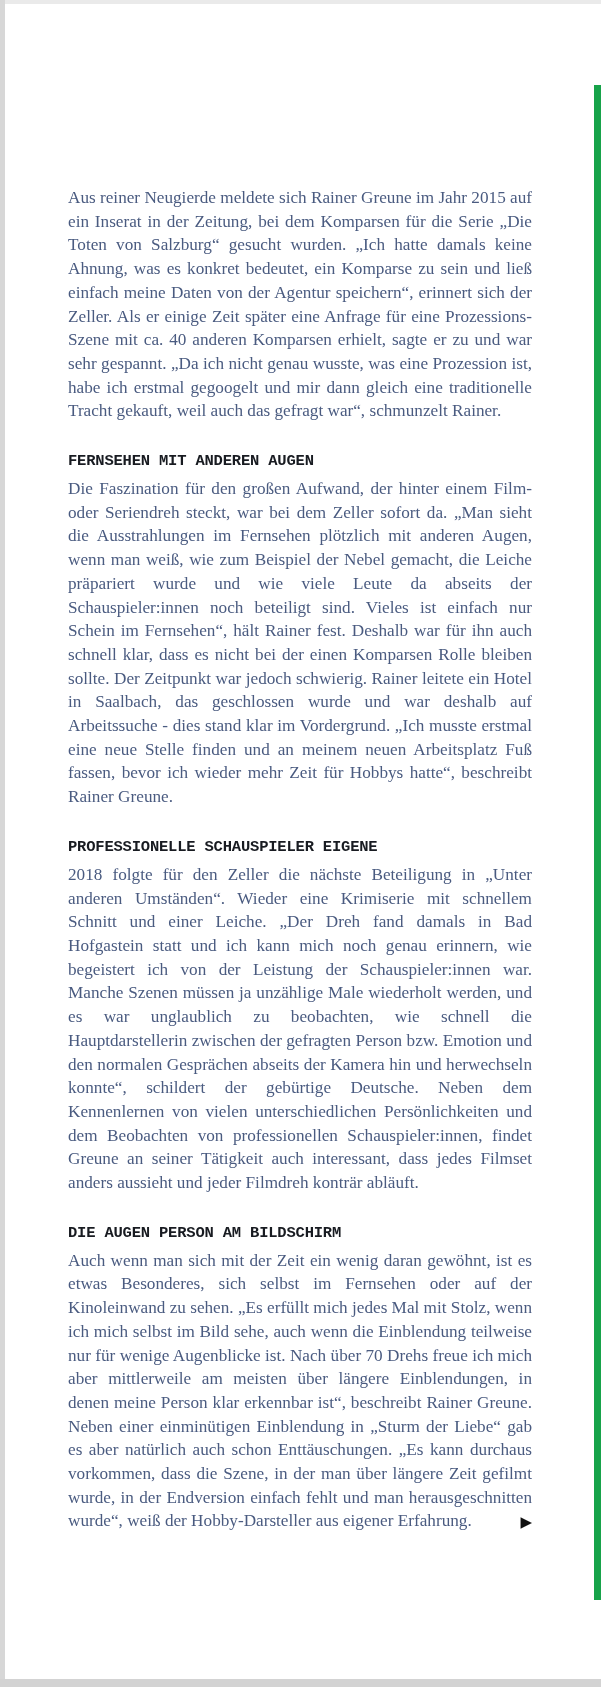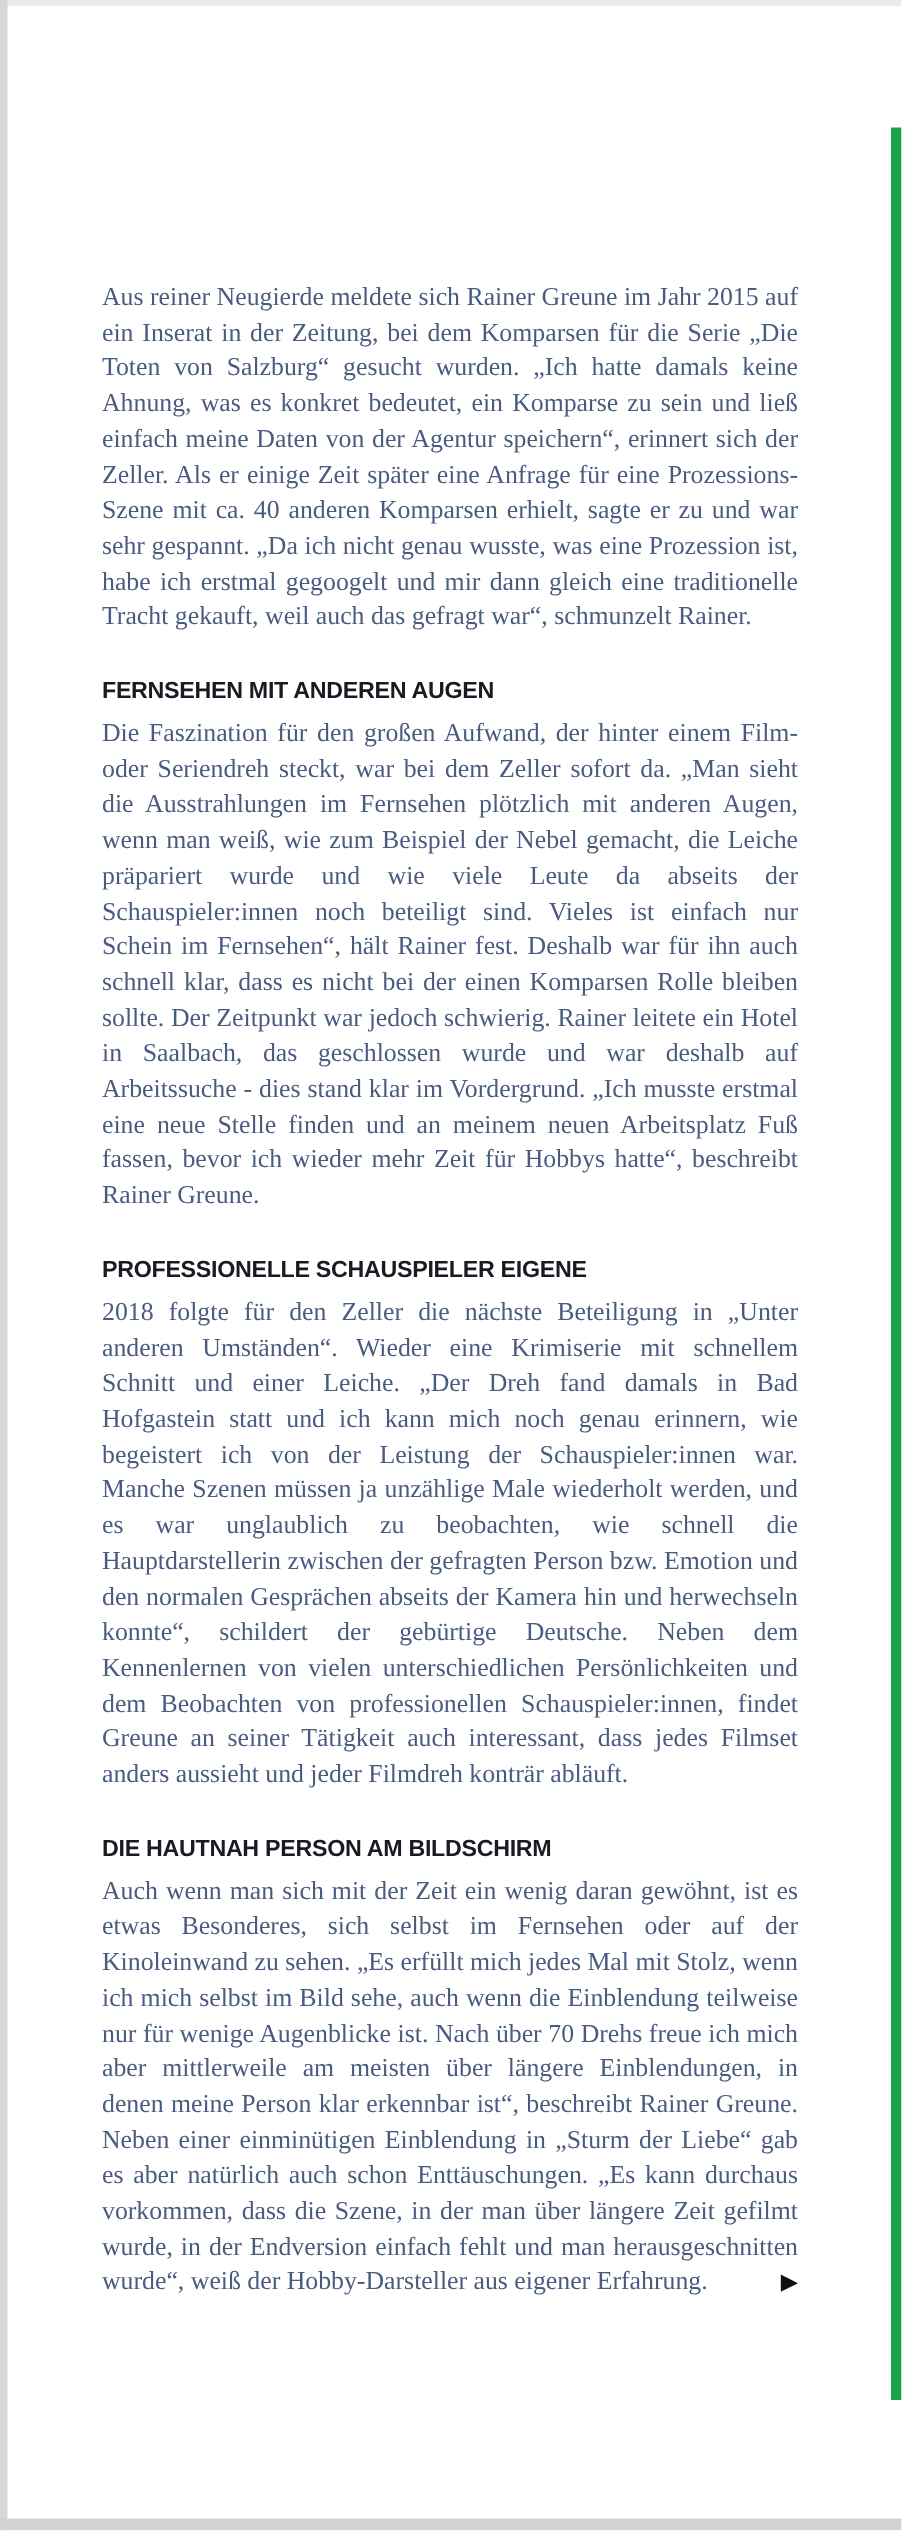--- a/index.html
+++ b/index.html
@@ -48,21 +48,21 @@
   .body-par {
     margin: 0;
     font-family: "Liberation Serif", serif;
     font-size: 17.2px;
     line-height: 23.7px;
     text-align: justify;
     color: var(--body-ink, #4a5b80);
   }
   .section-heading {
     margin: 29px 0 7px 0;
-    font-family: Liberation Sans, sans-serif;
+    font-family: Liberation Mono, monospace;
     font-weight: 700;
     font-size: 15.5px;
     line-height: 18px;
     letter-spacing: -0.2px;
     color: var(--heading-ink, #181b21);
   }
   .end-arrow {
     margin-top: -22px;
     text-align: right;
     font-size: 15px;
@@ -81,18 +81,18 @@
 
   <div class="column">
     <p class="body-par">Aus reiner Neugierde meldete sich Rainer Greune im Jahr 2015 auf ein Inserat in der Zeitung, bei dem Komparsen für die Serie „Die Toten von Salzburg“ gesucht wurden. „Ich hatte damals keine Ahnung, was es konkret bedeutet, ein Komparse zu sein und ließ einfach meine Daten von der Agentur speichern“, erinnert sich der Zeller. Als er einige Zeit später eine Anfrage für eine Prozessions-Szene mit ca. 40 anderen Komparsen erhielt, sagte er zu und war sehr gespannt. „Da ich nicht genau wusste, was eine Prozession ist, habe ich erstmal gegoogelt und mir dann gleich eine traditionelle Tracht gekauft, weil auch das gefragt war“, schmunzelt Rainer.</p>
 
     <h2 class="section-heading">FERNSEHEN MIT ANDEREN AUGEN</h2>
     <p class="body-par">Die Faszination für den großen Aufwand, der hinter einem Film- oder Seriendreh steckt, war bei dem Zeller sofort da. „Man sieht die Ausstrahlungen im Fernsehen plötzlich mit anderen Augen, wenn man weiß, wie zum Beispiel der Nebel gemacht, die Leiche präpariert wurde und wie viele Leute da abseits der Schauspieler:innen noch beteiligt sind. Vieles ist einfach nur Schein im Fernsehen“, hält Rainer fest. Deshalb war für ihn auch schnell klar, dass es nicht bei der einen Komparsen Rolle bleiben sollte. Der Zeitpunkt war jedoch schwierig. Rainer leitete ein Hotel in Saalbach, das geschlossen wurde und war deshalb auf Arbeitssuche - dies stand klar im Vordergrund. „Ich musste erstmal eine neue Stelle finden und an meinem neuen Arbeitsplatz Fuß fassen, bevor ich wieder mehr Zeit für Hobbys hatte“, beschreibt Rainer Greune.</p>
 
     <h2 class="section-heading">PROFESSIONELLE SCHAUSPIELER EIGENE</h2>
     <p class="body-par">2018 folgte für den Zeller die nächste Beteiligung in „Unter anderen Umständen“. Wieder eine Krimiserie mit schnellem Schnitt und einer Leiche. „Der Dreh fand damals in Bad Hofgastein statt und ich kann mich noch genau erinnern, wie begeistert ich von der Leistung der Schauspieler:innen war. Manche Szenen müssen ja unzählige Male wiederholt werden, und es war unglaublich zu beobachten, wie schnell die Hauptdarstellerin zwischen der gefragten Person bzw. Emotion und den normalen Gesprächen abseits der Kamera hin und herwechseln konnte“, schildert der gebürtige Deutsche. Neben dem Kennenlernen von vielen unterschiedlichen Persönlichkeiten und dem Beobachten von professionellen Schauspieler:innen, findet Greune an seiner Tätigkeit auch interessant, dass jedes Filmset anders aussieht und jeder Filmdreh konträr abläuft.</p>
 
-    <h2 class="section-heading">DIE HAUTNAH PERSON AM BILDSCHIRM</h2>
+    <h2 class="section-heading">DIE AUGEN PERSON AM BILDSCHIRM</h2>
     <p class="body-par">Auch wenn man sich mit der Zeit ein wenig daran gewöhnt, ist es etwas Besonderes, sich selbst im Fernsehen oder auf der Kinoleinwand zu sehen. „Es erfüllt mich jedes Mal mit Stolz, wenn ich mich selbst im Bild sehe, auch wenn die Einblendung teilweise nur für wenige Augenblicke ist. Nach über 70 Drehs freue ich mich aber mittlerweile am meisten über längere Einblendungen, in denen meine Person klar erkennbar ist“, beschreibt Rainer Greune. Neben einer einminütigen Einblendung in „Sturm der Liebe“ gab es aber natürlich auch schon Enttäuschungen. „Es kann durchaus vorkommen, dass die Szene, in der man über längere Zeit gefilmt wurde, in der Endversion einfach fehlt und man herausgeschnitten wurde“, weiß der Hobby-Darsteller aus eigener Erfahrung.</p>
 
     <div class="end-arrow">▶</div>
   </div>
 </div>
 
 </body></html>

